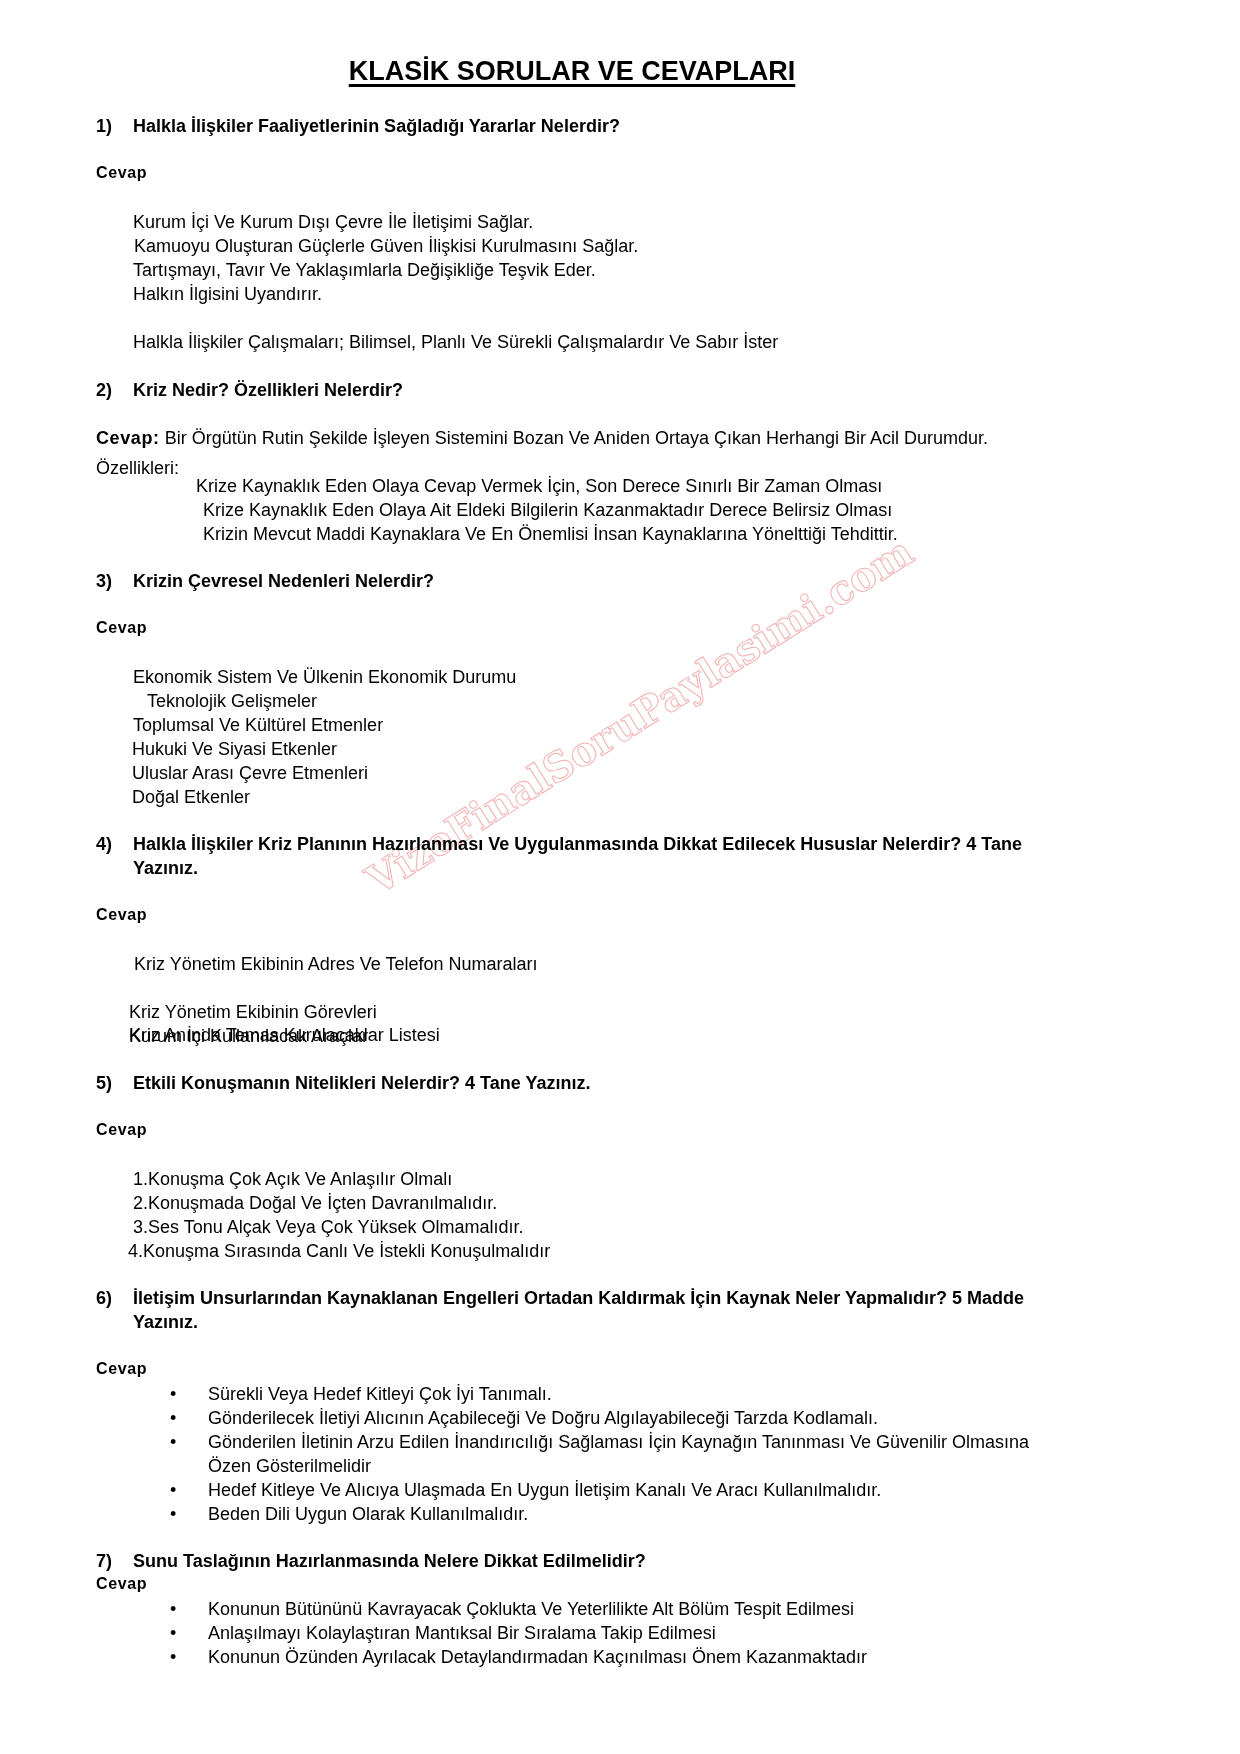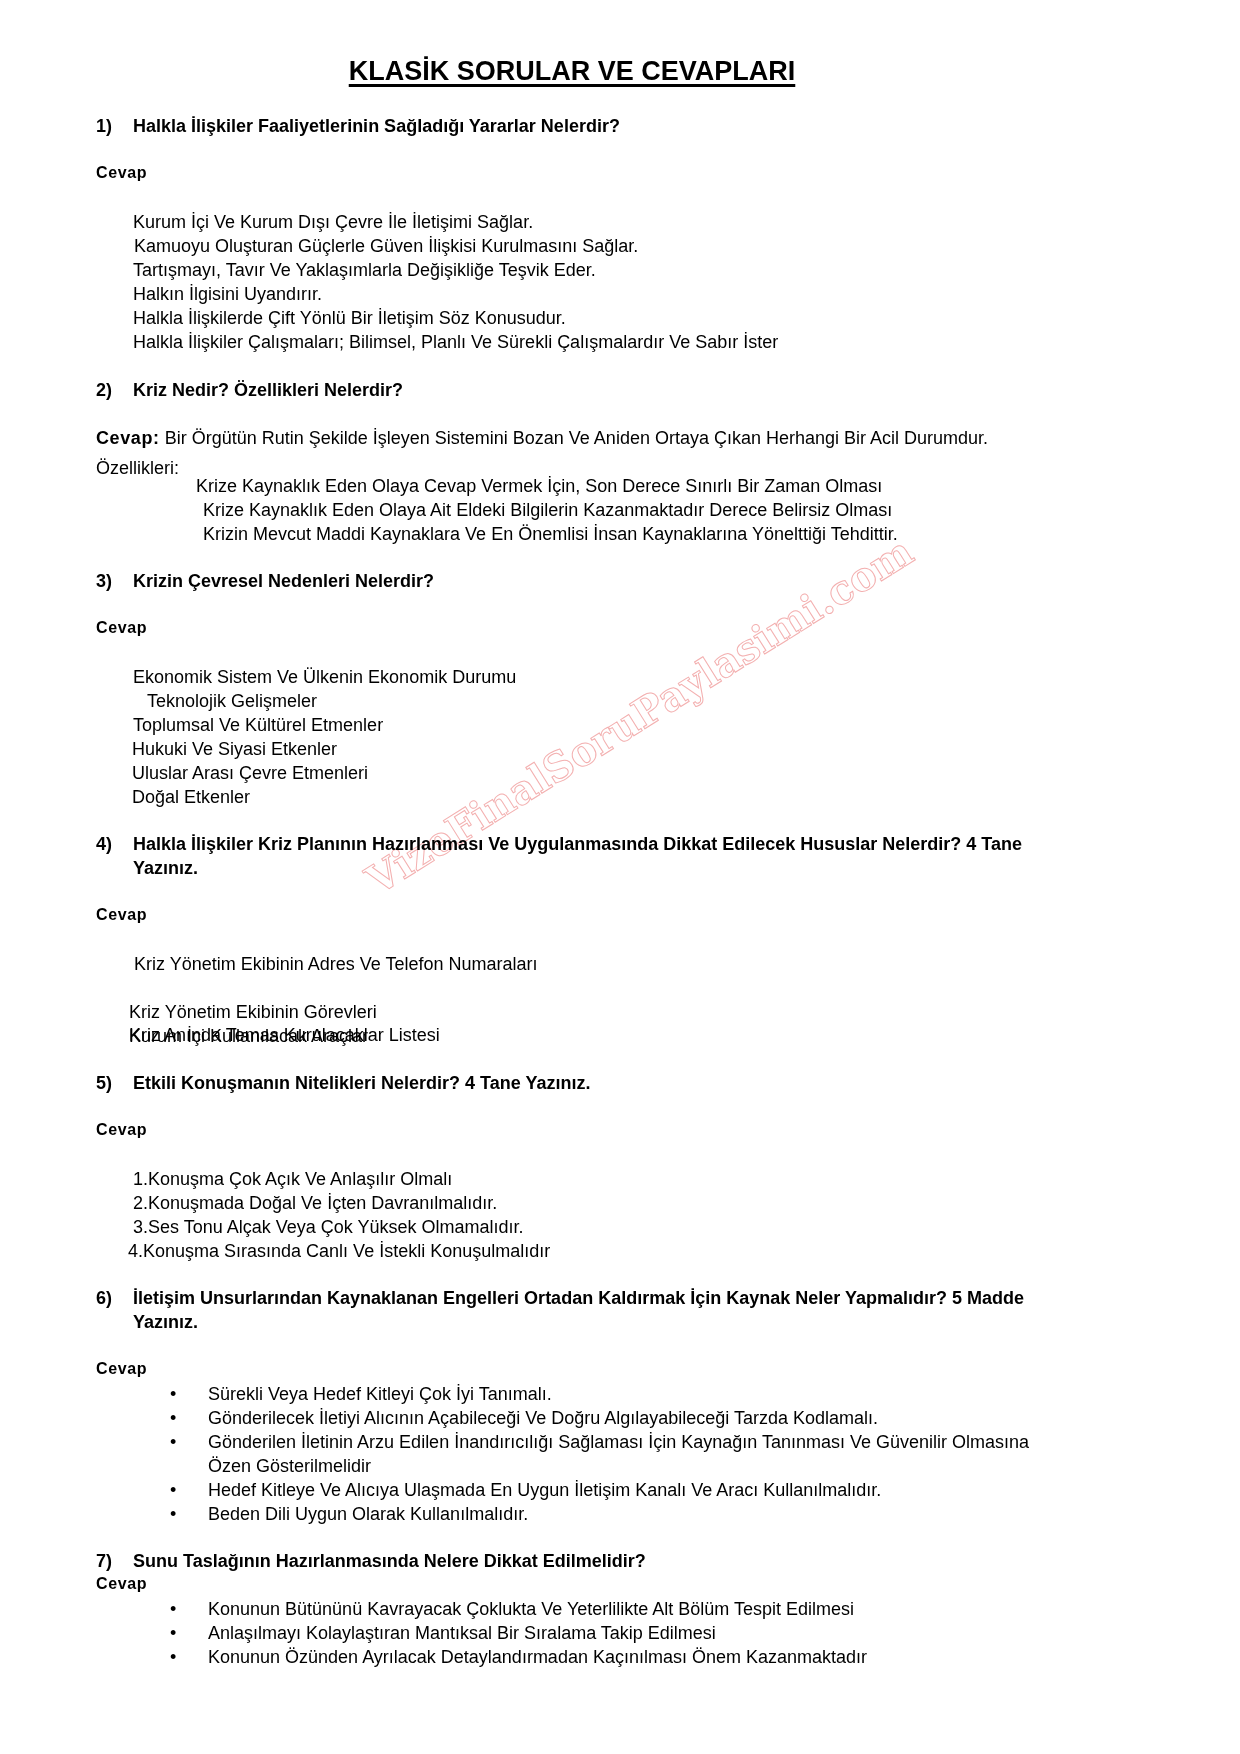--- a/index.html
+++ b/index.html
@@ -32,21 +32,20 @@
 
   <div class="q abs" style="top:116px;left:0;width:1240px;">
     <span class="qnum">1)</span>
     <span class="qtext">Halkla İlişkiler Faaliyetlerinin Sağladığı Yararlar Nelerdir?</span>
   </div>
   <div class="abs cev" style="top:164px;">Cevap</div>
   <div class="abs line" style="top:212px;left:133px;">Kurum İçi Ve Kurum Dışı Çevre İle İletişimi Sağlar.</div>
   <div class="abs line" style="top:236px;left:134px;">Kamuoyu Oluşturan Güçlerle Güven İlişkisi Kurulmasını Sağlar.</div>
   <div class="abs line" style="top:260px;left:133px;">Tartışmayı, Tavır Ve Yaklaşımlarla Değişikliğe Teşvik Eder.</div>
   <div class="abs line" style="top:284px;left:133px;">Halkın İlgisini Uyandırır.</div>
-  <div class="abs line" style="top:308px;left:133px;">Halkla İlişkilerde Çift Yönlü Bir İletişim Söz Konusudur.</div>
   <div class="abs line" style="top:332px;left:133px;">Halkla İlişkiler Çalışmaları; Bilimsel, Planlı Ve Sürekli Çalışmalardır Ve Sabır İster</div>
 
   <div class="q abs" style="top:380px;left:0;width:1240px;">
     <span class="qnum">2)</span>
     <span class="qtext">Kriz Nedir? Özellikleri Nelerdir?</span>
   </div>
   <div class="abs line" style="top:428px;left:96px;">
     <span style="font-weight:bold;letter-spacing:0.6px;">Cevap:</span>
     <span>Bir Örgütün Rutin Şekilde İşleyen Sistemini Bozan Ve Aniden Ortaya Çıkan Herhangi Bir Acil Durumdur.</span>
   </div>

